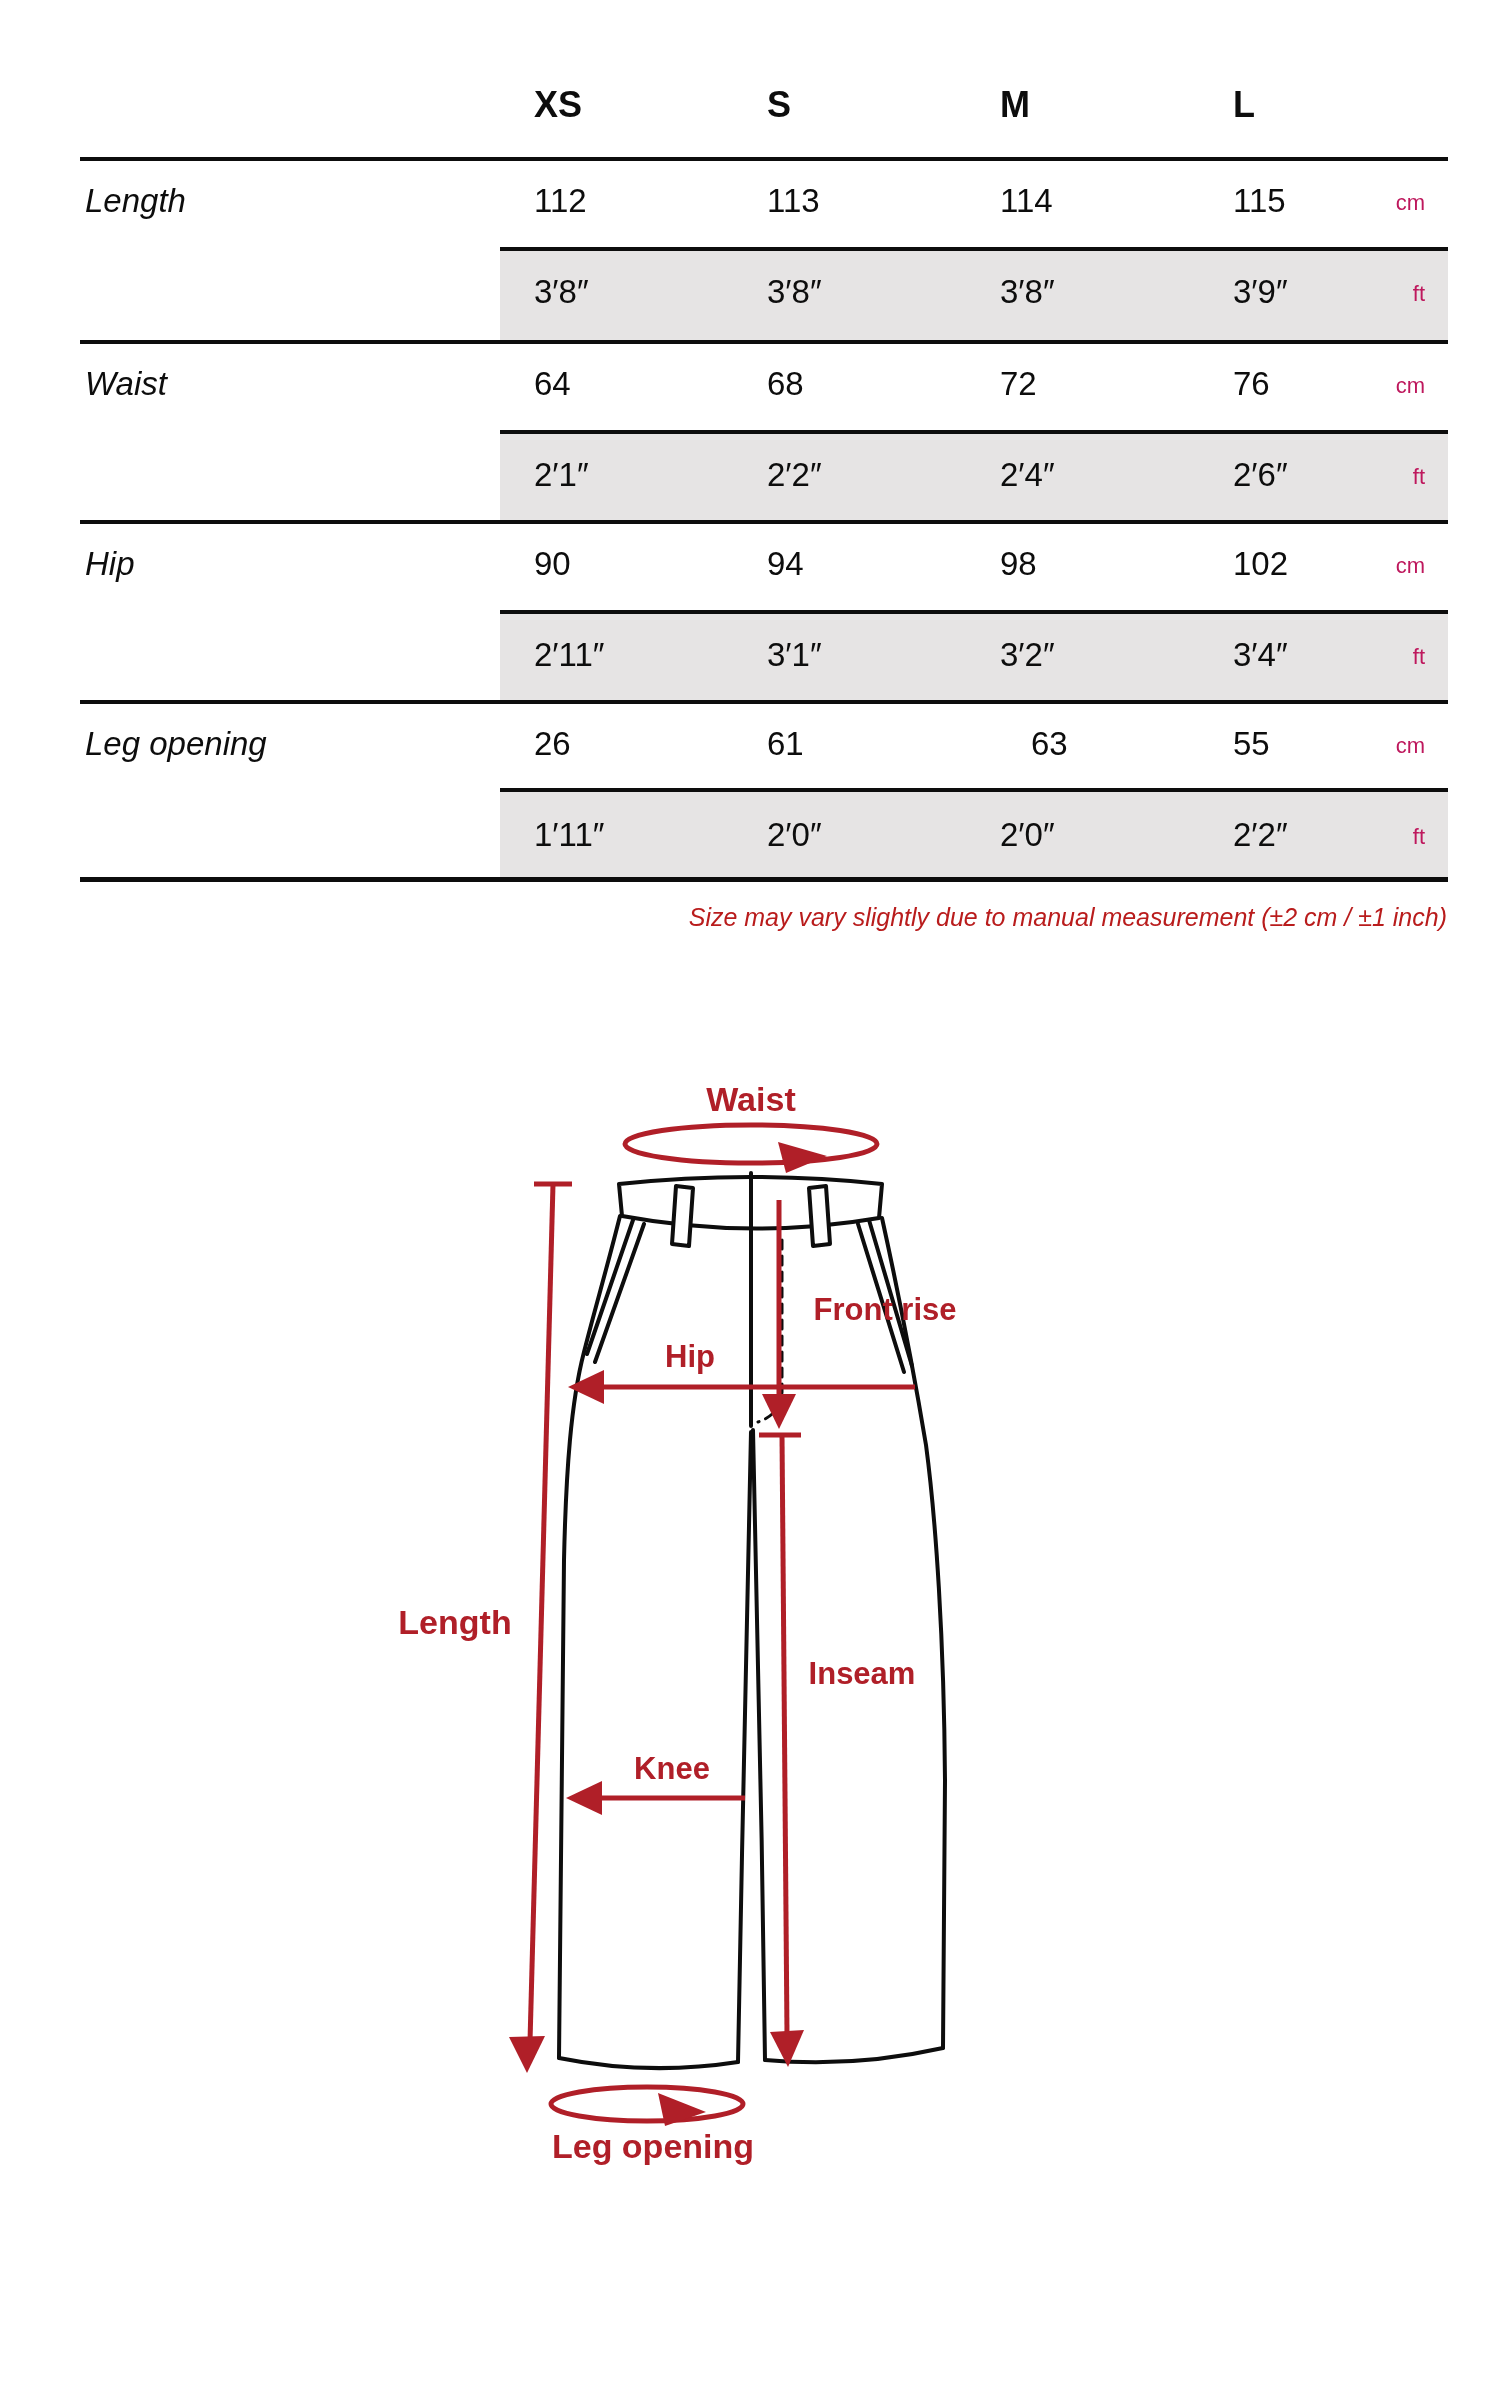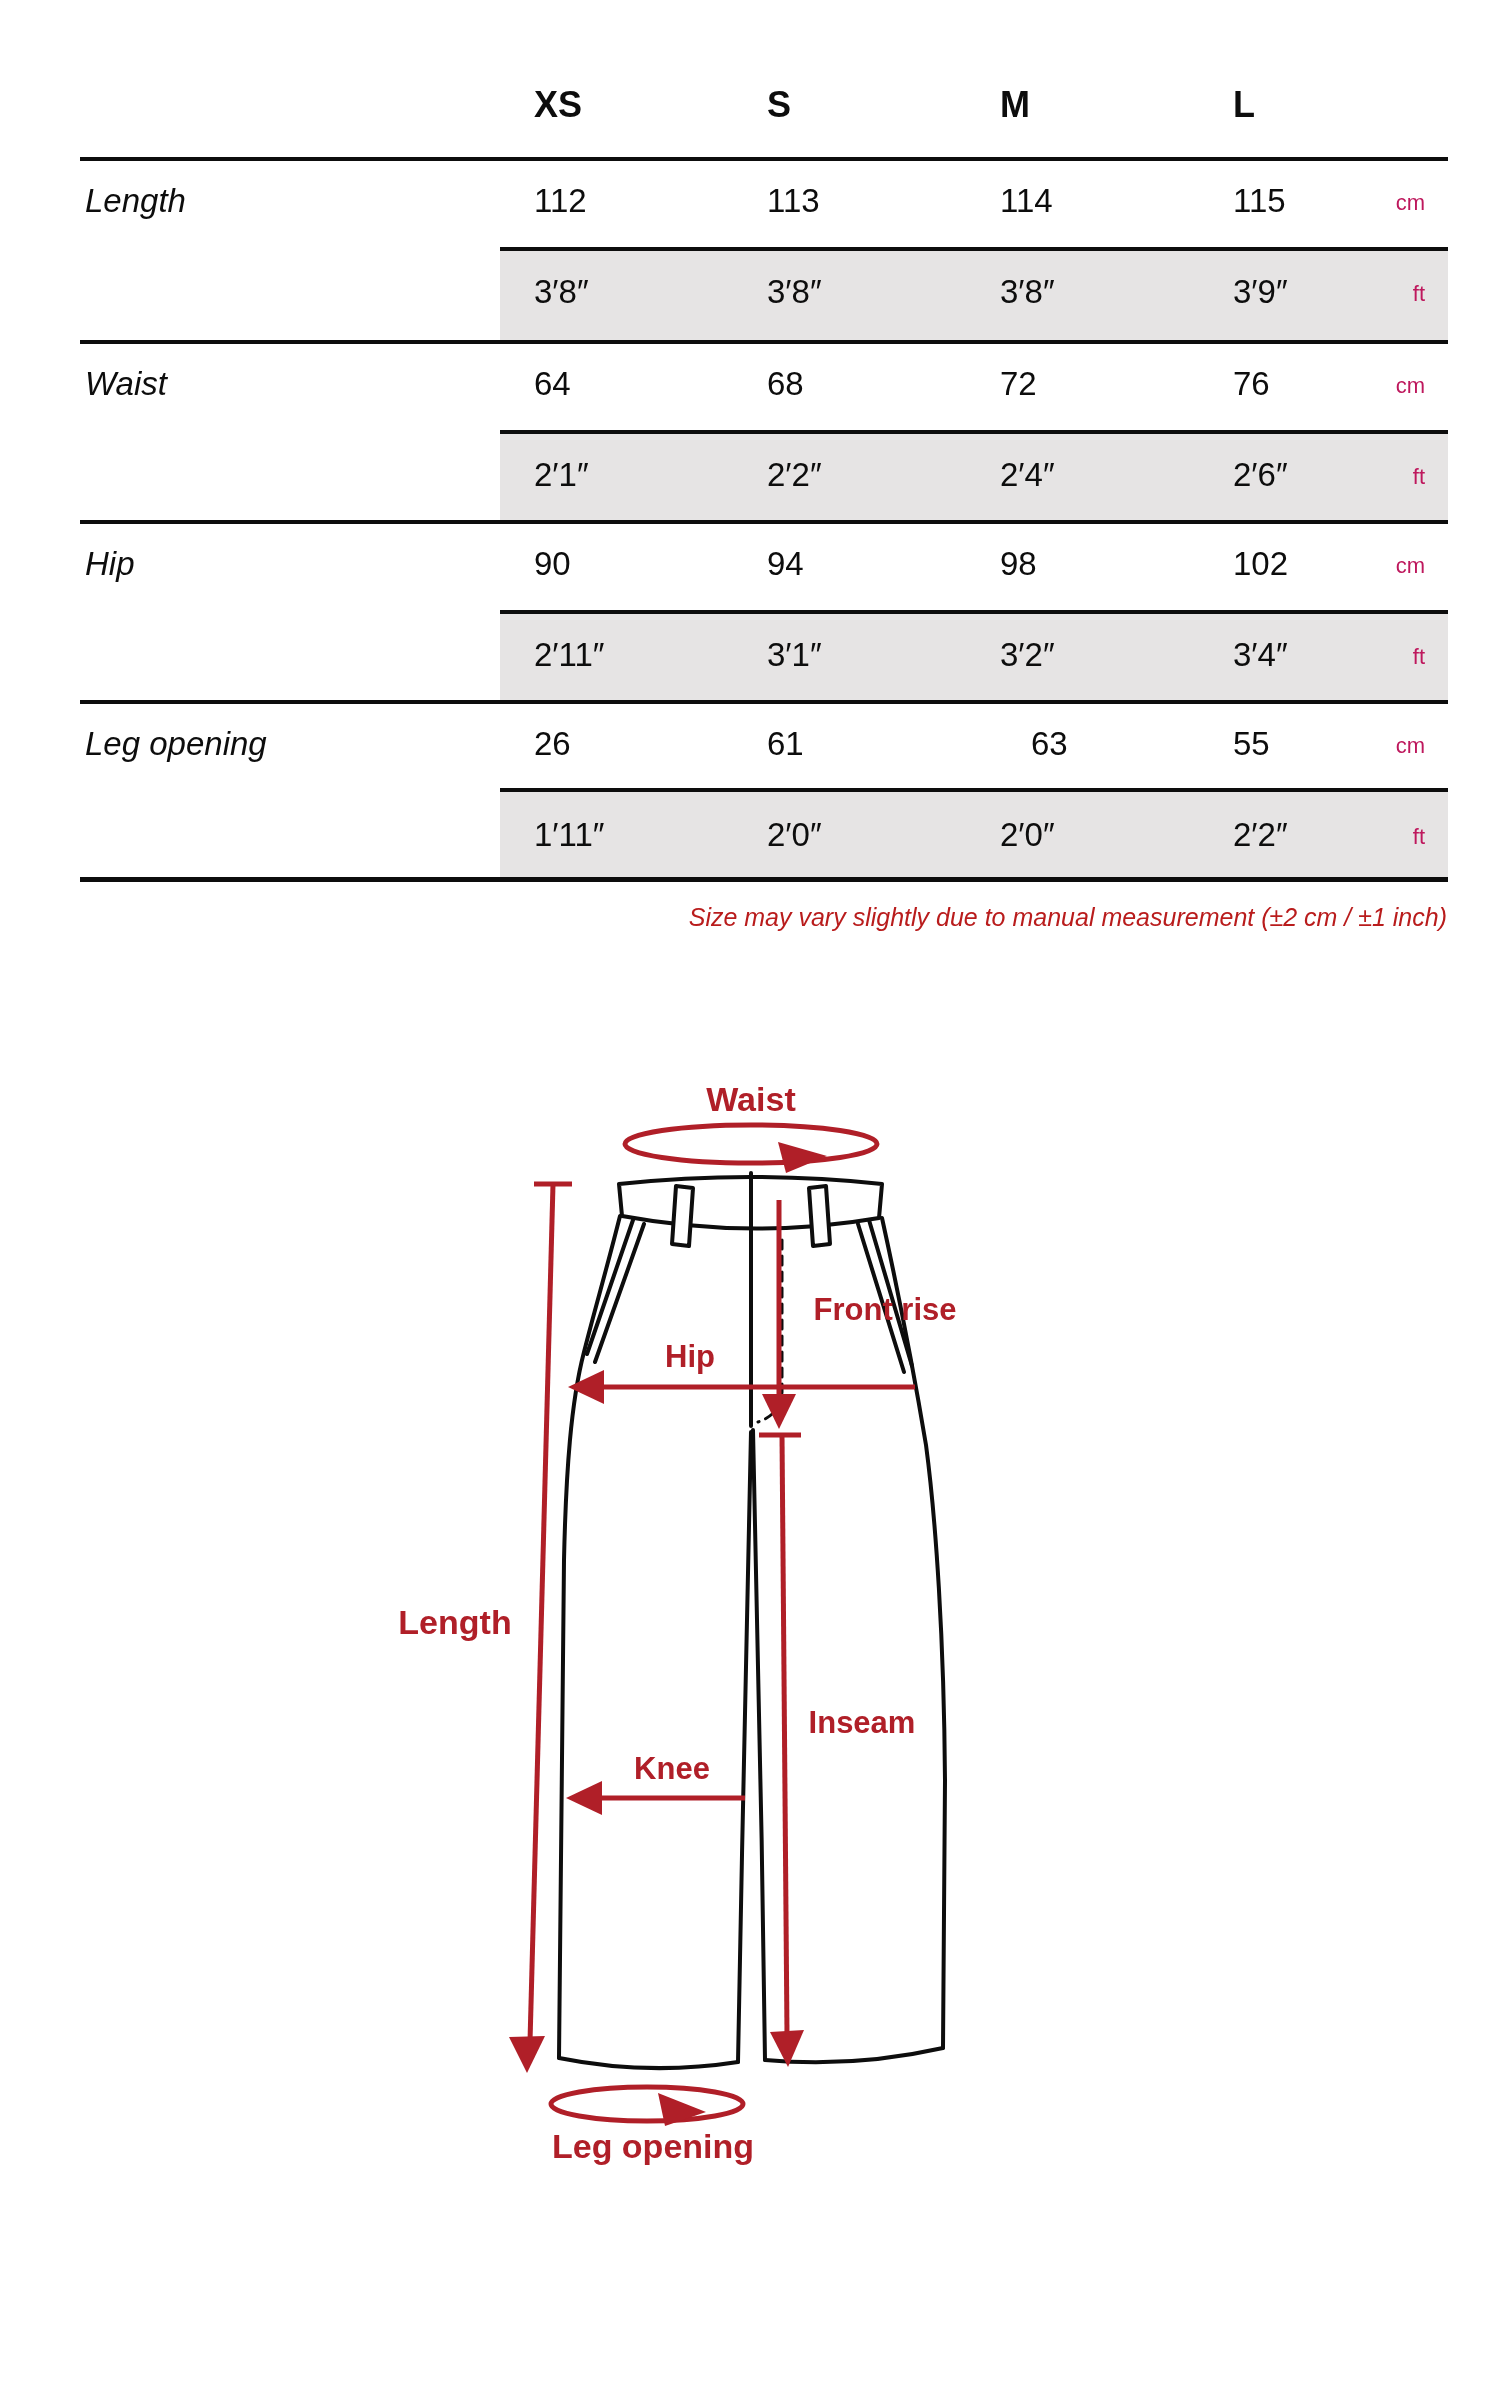--- a/index.html
+++ b/index.html
@@ -158,17 +158,17 @@
         <ellipse cx="647" cy="2104" rx="96" ry="17"></ellipse>
         <polygon points="706,2112 658,2093 665,2126" fill="#b01f28" stroke="none"></polygon>
       </g>
     </g>
   </svg>
 
   <div class="dlabel f34" style="left:601px;top:1082px;width:300px;">Waist</div>
   <div class="dlabel f31" style="left:735px;top:1294px;width:300px;">Front rise</div>
   <div class="dlabel f31" style="left:590px;top:1341px;width:200px;">Hip</div>
   <div class="dlabel f34" style="left:305px;top:1605px;width:300px;">Length</div>
-  <div class="dlabel f31" style="left:712px;top:1707px;width:300px;">Inseam</div>
+  <div class="dlabel f31" style="left:712px;top:1658px;width:300px;">Inseam</div>
   <div class="dlabel f31" style="left:522px;top:1753px;width:300px;">Knee</div>
   <div class="dlabel f34" style="left:503px;top:2129px;width:300px;">Leg opening</div>
 
 </div>
 
 </body></html>

